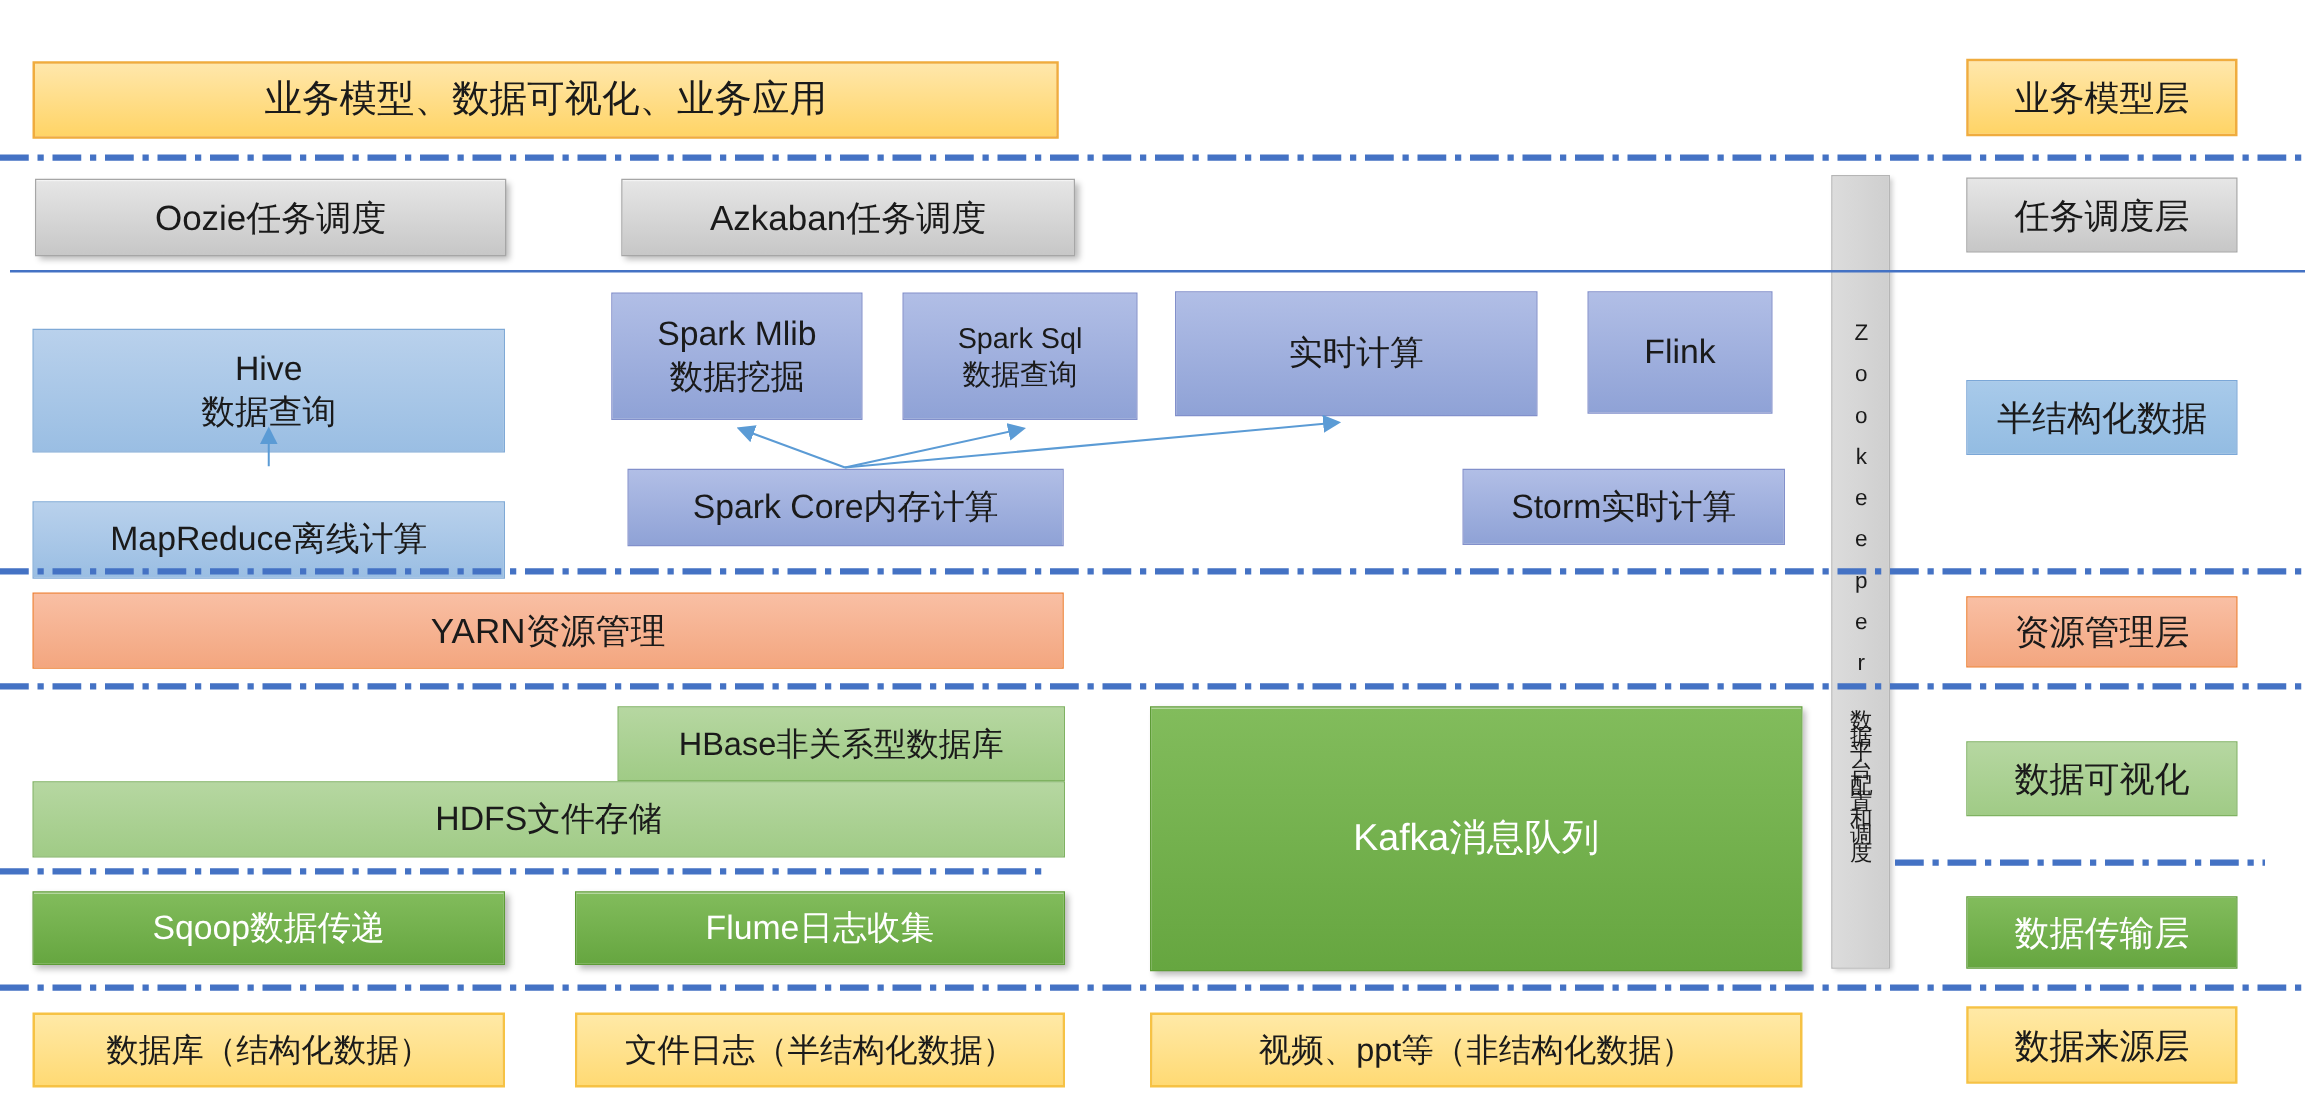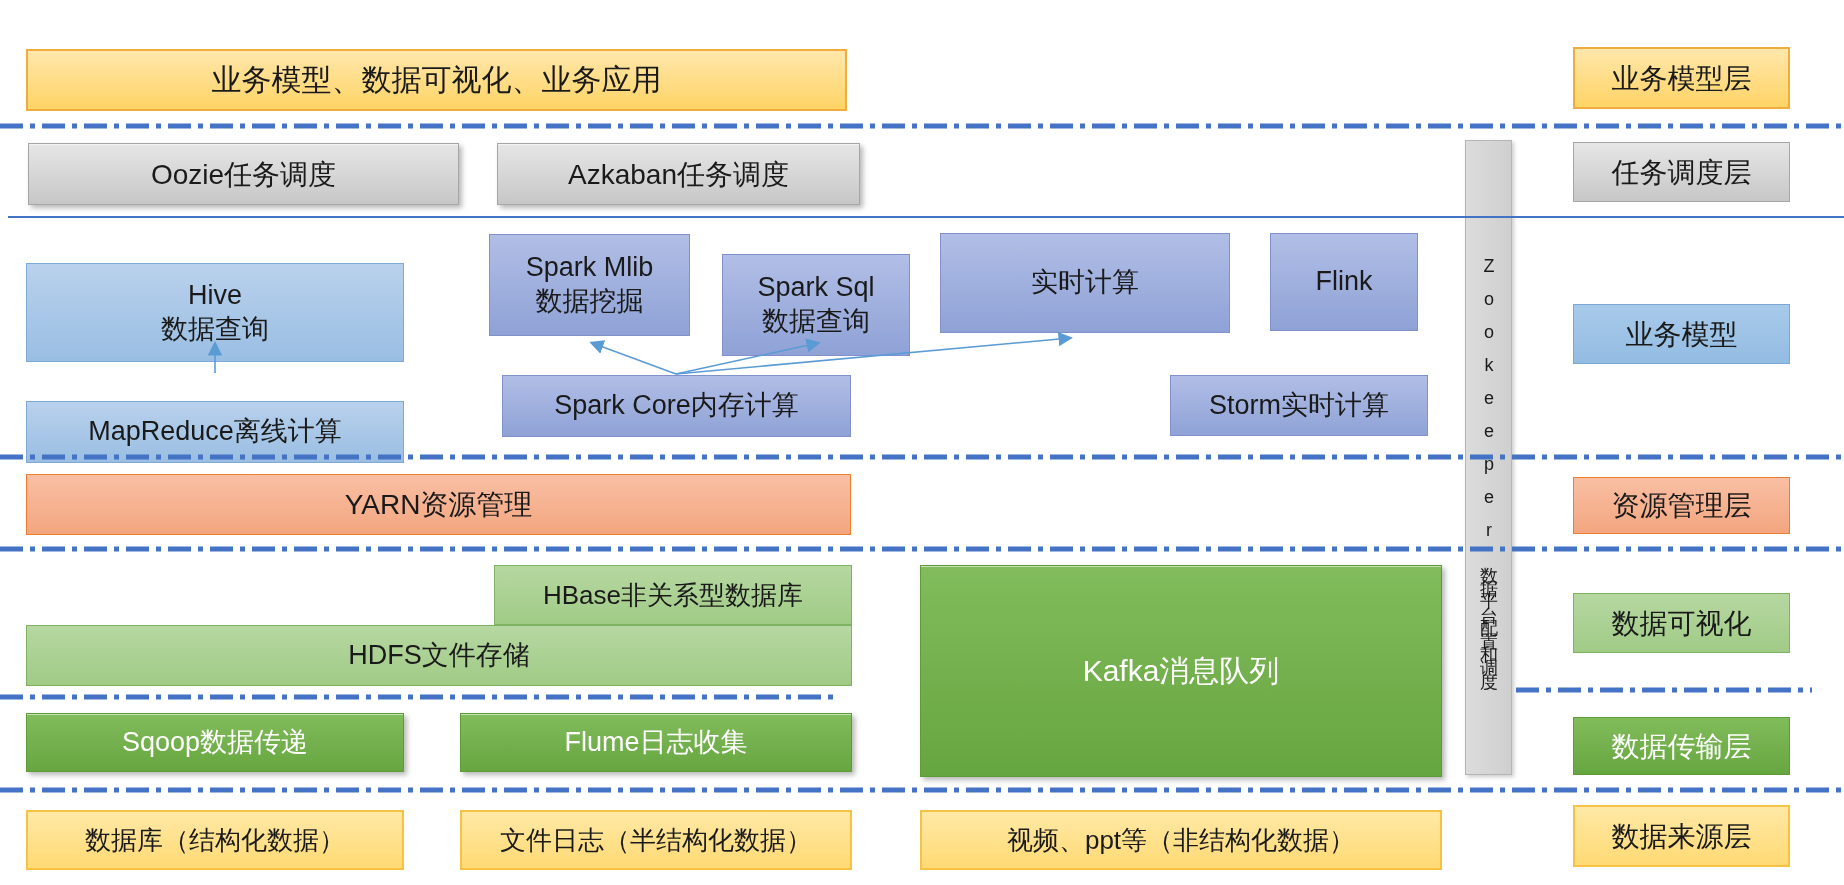--- a/index.html
+++ b/index.html
@@ -18,26 +18,26 @@
   .gray   {background:linear-gradient(#E6E6E6,#C7C7C7);border:1px solid #A6A6A6;}
   .lblue  {background:linear-gradient(#B9D1EC,#9ABEE3);border:1px solid #7FA9D6;margin-top:26px;}
   .peri   {background:linear-gradient(#B1BEE6,#8FA2D6);border:1px solid #8290CB;}
   .salmon {background:linear-gradient(#F9BFA4,#F3A67F);border:1px solid #ED7D31;}
   .lgreen {background:linear-gradient(#B6D7A1,#A0CB86);border:1px solid #7FB261;}
   .green  {background:linear-gradient(#82BC5C,#66A640);border:1px solid #5D9C36;color:#fff;}
   .bluelabel{background:linear-gradient(#A8CAEA,#93BCE2);border:1px solid #7BA7D7;}
   
   .b-biz      {left:26px;  top:49px;  width:821px; height:62px; font-size:30px;}
   .l-biz      {left:1573px;top:47px;  width:217px; height:62px; font-size:28px;}
-  .b-oozie    {left:28px;  top:143px; width:431px; height:62px; font-size:28px;justify-content:center;}
+  .b-oozie    {left:28px;  top:143px; width:377px; height:62px; font-size:28px;justify-content:center;}
   .b-azkaban  {left:497px; top:143px; width:363px; height:62px; font-size:28px;}
   .l-sched    {left:1573px;top:142px; width:217px; height:60px; font-size:28px;}
   .b-hive     {left:26px;  top:237px; width:378px; height:99px; font-size:27px;}
   .b-mlib     {left:489px; top:234px; width:201px; height:102px;font-size:27px;}
-  .b-sql      {left:722px; top:234px; width:188px; height:102px;font-size:27px;margin-top:20px;}
+  .b-sql      {left:722px; top:234px; width:188px; height:102px;font-size:23px;}
   .b-stream   {left:940px; top:233px; width:290px; height:100px;font-size:27px;}
   .b-flink    {left:1270px;top:233px; width:148px; height:98px; font-size:27px;}
   .l-comp     {left:1573px;top:304px; width:217px; height:60px; font-size:28px;}
   .b-mapred   {left:26px;  top:375px; width:378px; height:62px; font-size:27px;}
   .b-score    {left:502px; top:375px; width:349px; height:62px; font-size:27px;}
   .b-storm    {left:1170px;top:375px; width:258px; height:61px; font-size:27px;}
   .b-yarn     {left:26px;  top:474px; width:825px; height:61px; font-size:28px;}
   .l-res      {left:1573px;top:477px; width:217px; height:57px; font-size:28px;}
   .b-hbase    {left:494px; top:565px; width:358px; height:60px; font-size:26px;}
   .b-hdfs     {left:26px;  top:625px; width:826px; height:61px; font-size:27px;}
@@ -94,21 +94,21 @@
     <span>Spark Sql</span>
     <span>数据查询</span>
   </div>
   <div class="node peri b-stream">
     <span>实时计算</span>
   </div>
   <div class="node peri b-flink">
     <span>Flink</span>
   </div>
   <div class="node bluelabel l-comp">
-    <span>业务模型</span>
+    <span>半结构化数据</span>
   </div>
   <div class="node lblue b-mapred">
     <span>MapReduce离线计算</span>
   </div>
   <div class="node peri b-score">
     <span>Spark Core内存计算</span>
   </div>
   <div class="node peri b-storm">
     <span>Storm实时计算</span>
   </div>

